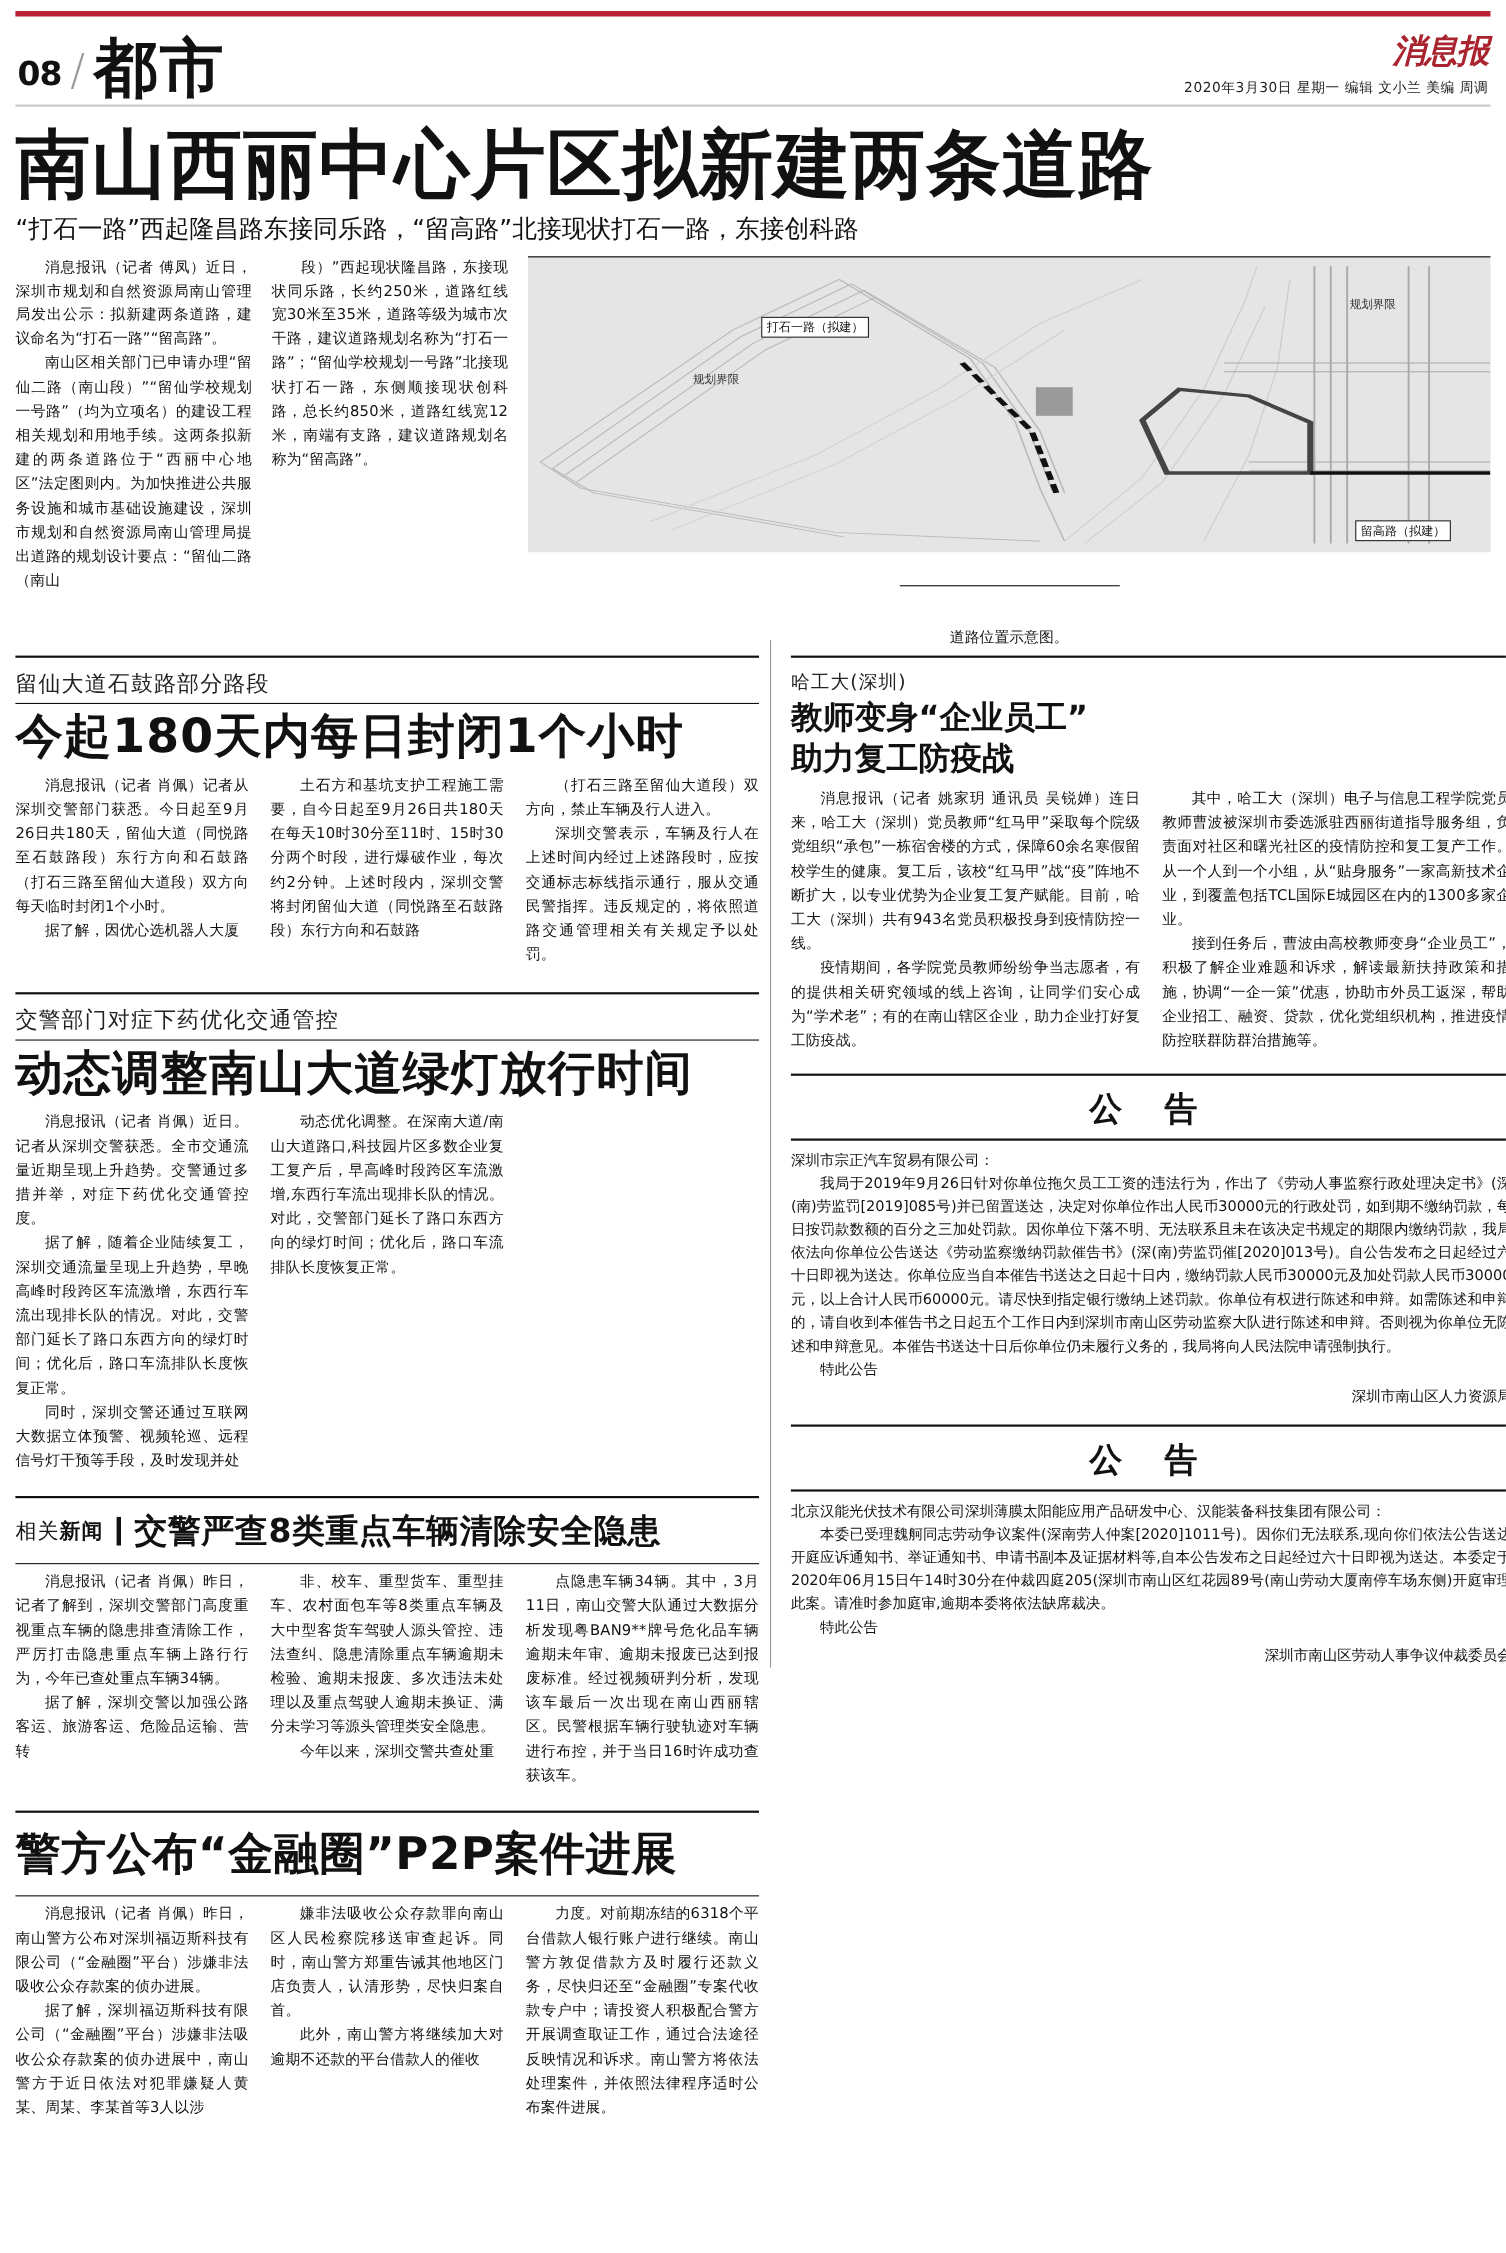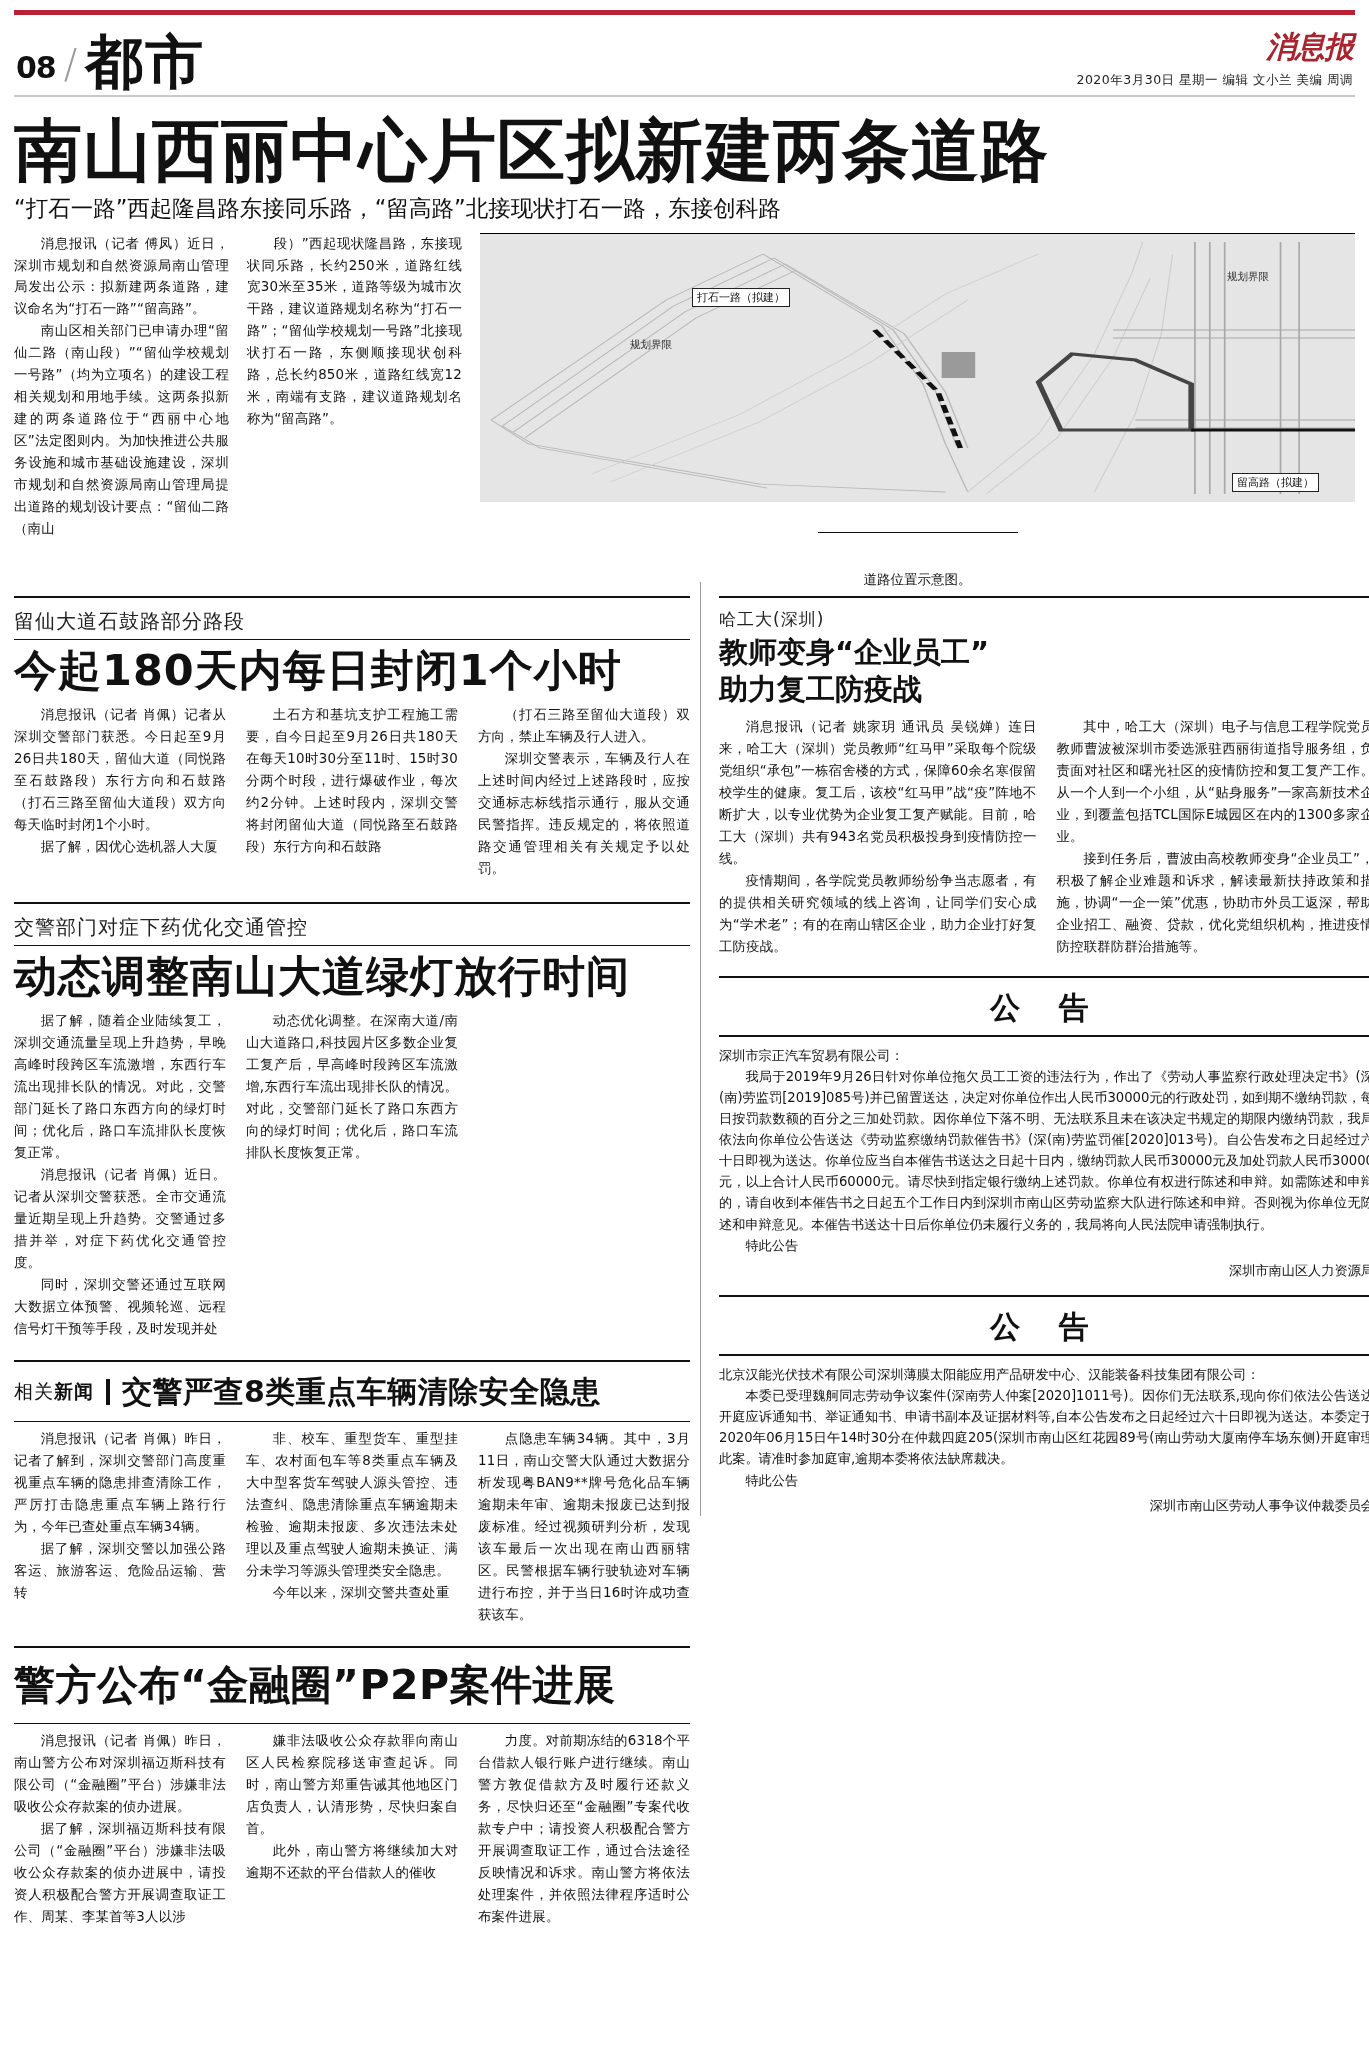--- a/index.html
+++ b/index.html
@@ -190,22 +190,22 @@
     </div>
 
     <div class="sec-rule" style="margin-top:22px"></div>
 
     <div>
       <div class="kicker">交警部门对症下药优化交通管控</div>
       <div class="kicker-line"></div>
       <div class="head2">动态调整南山大道绿灯放行时间</div>
       <div class="three">
         <div class="col">
+          <p>消息报讯（记者 肖佩）近日。记者从深圳交警获悉。全市交通流量近期呈现上升趋势。交警通过多措并举，对症下药优化交通管控度。</p>
           <p>据了解，随着企业陆续复工，深圳交通流量呈现上升趋势，早晚高峰时段跨区车流激增，东西行车流出现排长队的情况。对此，交警部门延长了路口东西方向的绿灯时间；优化后，路口车流排队长度恢复正常。</p>
-          <p>消息报讯（记者 肖佩）近日。记者从深圳交警获悉。全市交通流量近期呈现上升趋势。交警通过多措并举，对症下药优化交通管控度。</p>
           <p>同时，深圳交警还通过互联网大数据立体预警、视频轮巡、远程信号灯干预等手段，及时发现并处</p>
         </div>
         <div class="col">
           <p>动态优化调整。在深南大道/南山大道路口,科技园片区多数企业复工复产后，早高峰时段跨区车流激增,东西行车流出现排长队的情况。对此，交警部门延长了路口东西方向的绿灯时间；优化后，路口车流排队长度恢复正常。</p>
         </div>
       </div>
     </div>
 
     <div class="sec-rule" style="margin-top:20px"></div>
 
@@ -234,21 +234,21 @@
     </div>
 
     <div class="sec-rule" style="margin-top:20px"></div>
 
     <div>
       <div class="bighead">警方公布“金融圈”P2P案件进展</div>
       <div class="kicker-line"></div>
       <div class="three">
         <div class="col">
           <p>消息报讯（记者 肖佩）昨日，南山警方公布对深圳福迈斯科技有限公司（“金融圈”平台）涉嫌非法吸收公众存款案的侦办进展。</p>
-          <p>据了解，深圳福迈斯科技有限公司（“金融圈”平台）涉嫌非法吸收公众存款案的侦办进展中，请投资人积极配合警方开展调查取证工作、周某、李某首等3人以涉</p>
+          <p>据了解，深圳福迈斯科技有限公司（“金融圈”平台）涉嫌非法吸收公众存款案的侦办进展中，南山警方于近日依法对犯罪嫌疑人黄某、周某、李某首等3人以涉</p>
         </div>
         <div class="col">
           <p>嫌非法吸收公众存款罪向南山区人民检察院移送审查起诉。同时，南山警方郑重告诫其他地区门店负责人，认清形势，尽快归案自首。</p>
           <p>此外，南山警方将继续加大对逾期不还款的平台借款人的催收</p>
         </div>
         <div class="col">
           <p>力度。对前期冻结的6318个平台借款人银行账户进行继续。南山警方敦促借款方及时履行还款义务，尽快归还至“金融圈”专案代收款专户中；请投资人积极配合警方开展调查取证工作，通过合法途径反映情况和诉求。南山警方将依法处理案件，并依照法律程序适时公布案件进展。</p>
         </div>
       </div>
     </div>

